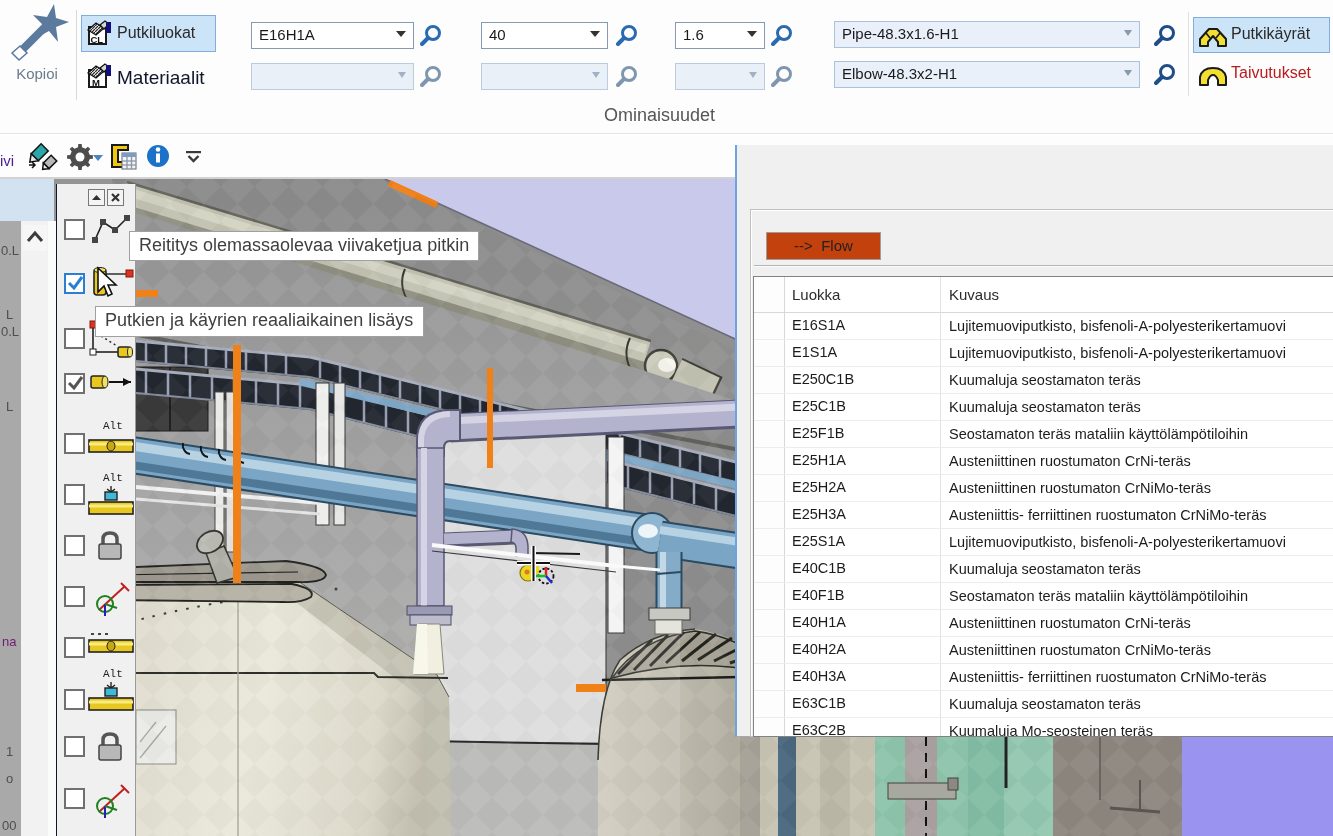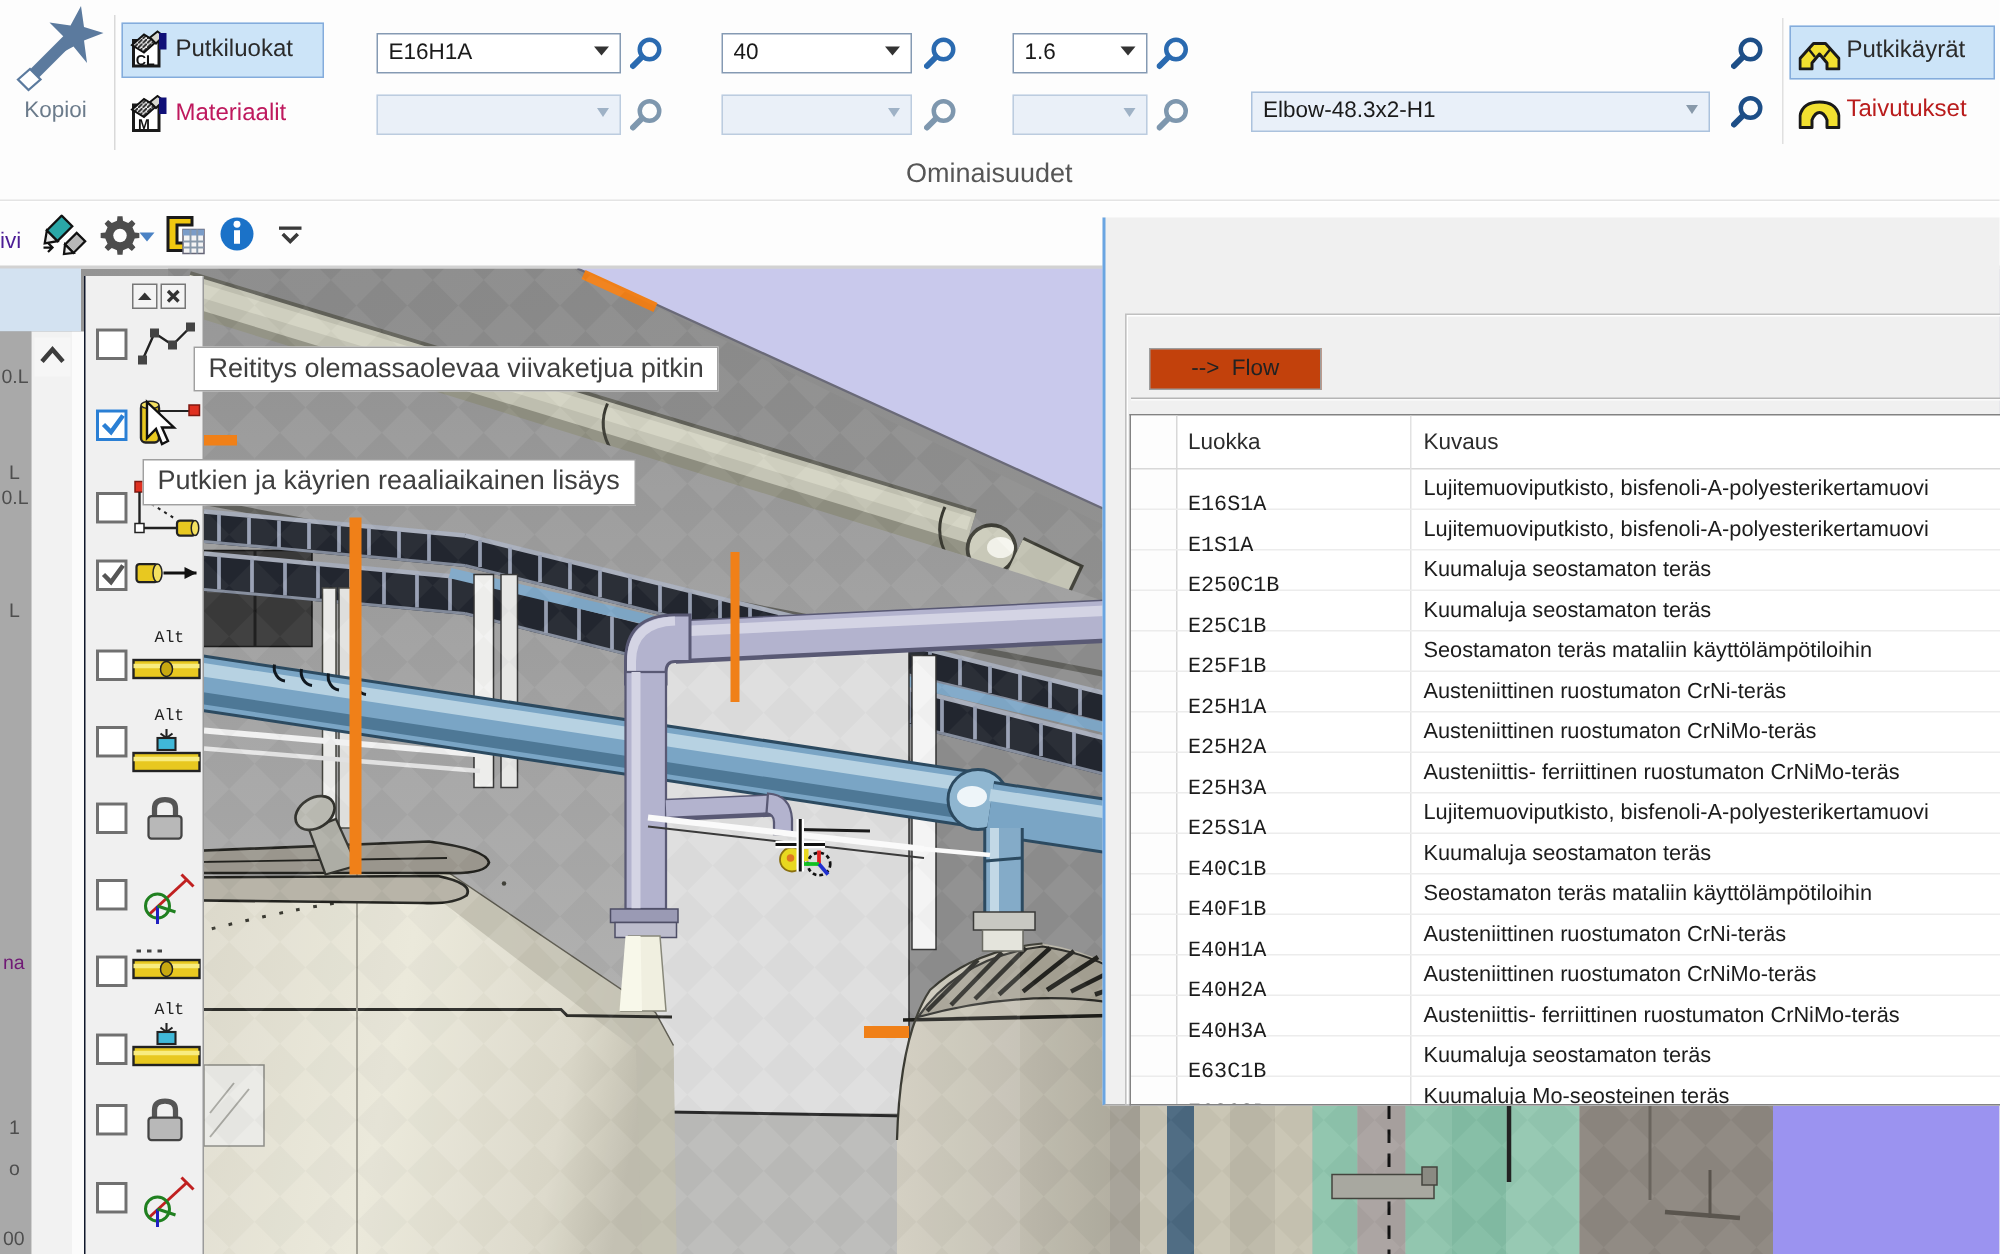--- a/index.html
+++ b/index.html
@@ -39,21 +39,21 @@
   #flowbtn { position:absolute; left:29px; top:87px; width:115px; height:28px;
     background:#c2410c; border:1px solid #9d9d9d; font-size:15px; color:#222; text-align:center; padding-top:4px; }
   .sep-groove { position:absolute; left:17px; top:120px; width:581px; height:2px;
     border-top:1px solid #b5b5b5; border-bottom:1px solid #fbfbfb; }
   #tbl { position:absolute; left:16px; top:131px; width:582px; height:461px;
     background:#fff; border:1px solid #828282; border-right:none; overflow:hidden; }
   #tbl .hd { position:absolute; top:0; height:36px; font-size:15px; color:#2c2c2c; }
   #tbl .vline { position:absolute; top:0; bottom:0; width:1px; background:#e2e2e2; }
   .trow { position:absolute; left:0; width:100%; height:27px; border-bottom:1px solid #ececec;
     font-size:14.5px; color:#1c1c1c; }
-  .trow .c1 { position:absolute; left:38px; top:16px;font-family:Liberation Mono, monospace; }
+  .trow .c1 { position:absolute; left:38px; top:4px; }
   .trow .c2 { position:absolute; left:195px; top:5px; }
 </style>
 </head>
 <body>
 
 <svg id="scene" class="abs" style="left:0;top:179px;z-index:1" width="1333" height="657" viewBox="0 179 1333 657" xmlns="http://www.w3.org/2000/svg">
   <defs>
     <linearGradient id="wallg" x1="0" y1="0" x2="0" y2="1">
       <stop offset="0" stop-color="#949494"></stop>
         <stop offset="0.5" stop-color="#a6a6a6"></stop>
@@ -356,32 +356,36 @@
     <text x="4.5" y="23" font-size="9.5" font-weight="bold" fill="#111">CL</text>
   </svg>
   <div class="abs" style="left:117px;top:24px;font-size:16px;color:#2a2a2a">Putkiluokat</div>
   <svg class="abs" style="left:86px;top:63px" width="26" height="27" viewBox="0 0 26 27">
     <rect x="3" y="7" width="17" height="17" fill="#fff" stroke="#1a1a1a" stroke-width="2"></rect>
     <path d="M2 10 L10 3 L18 8 L10 15 Z" fill="url(#hx)" stroke="#111" stroke-width="1.3"></path>
     <path d="M14 5 L19 1 L23 4 L18 9 Z" fill="#d8d8d0" stroke="#111" stroke-width="1.3"></path>
     <rect x="20" y="2" width="5" height="11" fill="#101078"></rect>
     <text x="6" y="23" font-size="9.5" font-weight="bold" fill="#111">M</text>
   </svg>
-  <div class="abs" style="left:117px;top:67px;font-size:16px;color:#be185d">Materiaalit</div>
+  <div class="abs" style="left:117px;top:67px;font-size:19px;color:#0f172a">Materiaalit</div>
 
   <div class="combo" style="left:251px;top:22px;width:163px;height:27px">
       <span class="tx">E16H1A</span>
       <span class="arr"></span>
     </div>
   <div class="combo" style="left:481px;top:22px;width:127px;height:27px">
       <span class="tx">40</span>
       <span class="arr"></span>
     </div>
   <div class="combo" style="left:675px;top:22px;width:90px;height:27px">
       <span class="tx">1.6</span>
+      <span class="arr"></span>
+    </div>
+  <div class="combo combo-lt" style="left:834px;top:21px;width:306px;height:27px">
+      <span class="tx">Pipe-48.3x1.6-H1</span>
       <span class="arr"></span>
     </div>
 
   <div class="combo combo-dis" style="left:251px;top:63px;width:163px;height:27px">
       <span class="arr"></span>
     </div>
   <div class="combo combo-dis" style="left:481px;top:63px;width:127px;height:27px">
       <span class="arr"></span>
     </div>
   <div class="combo combo-dis" style="left:675px;top:63px;width:90px;height:27px">

